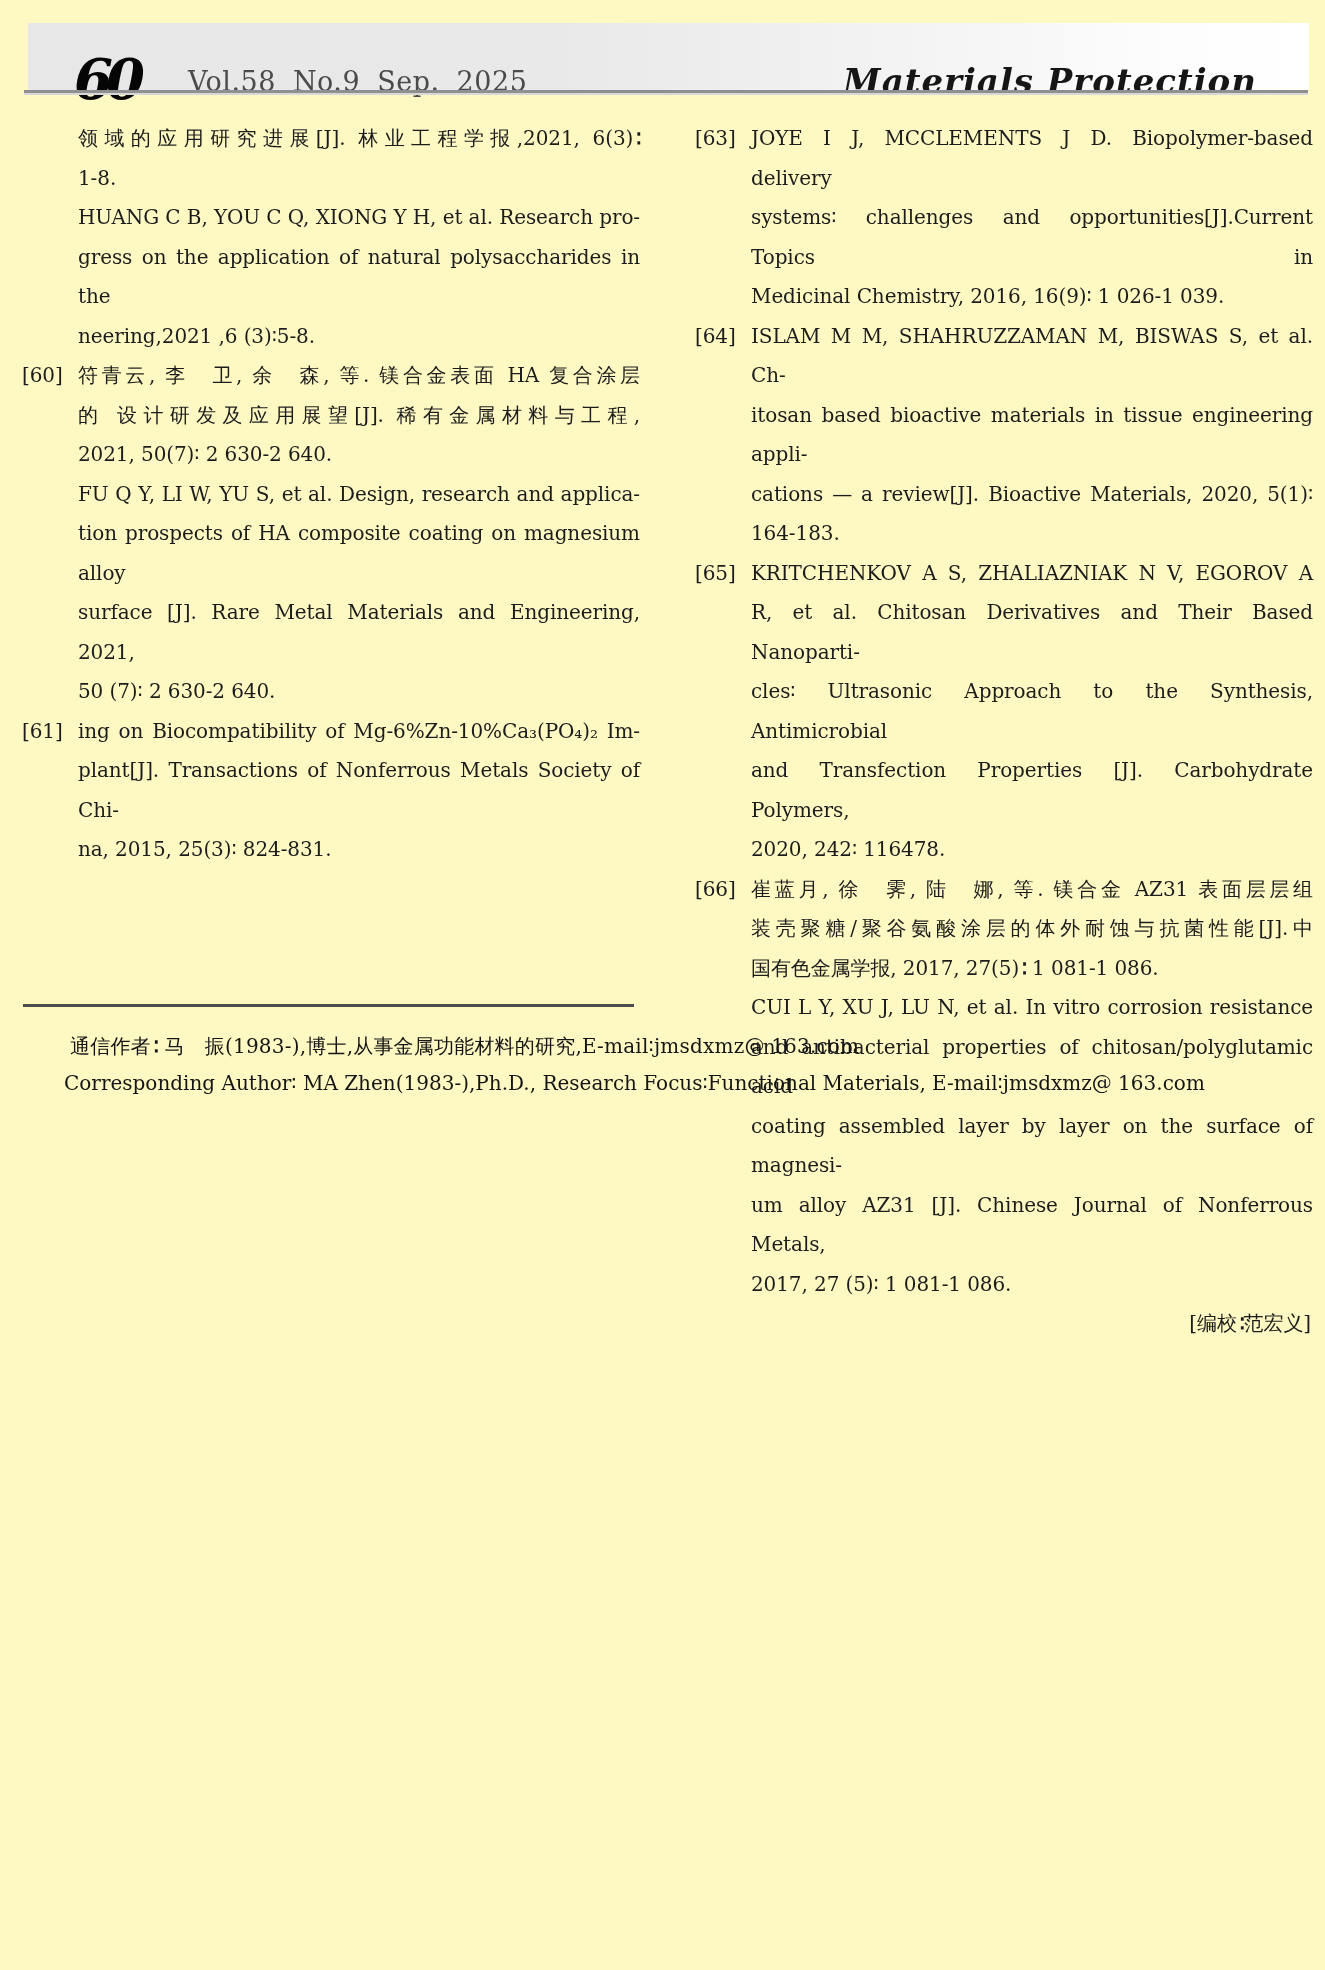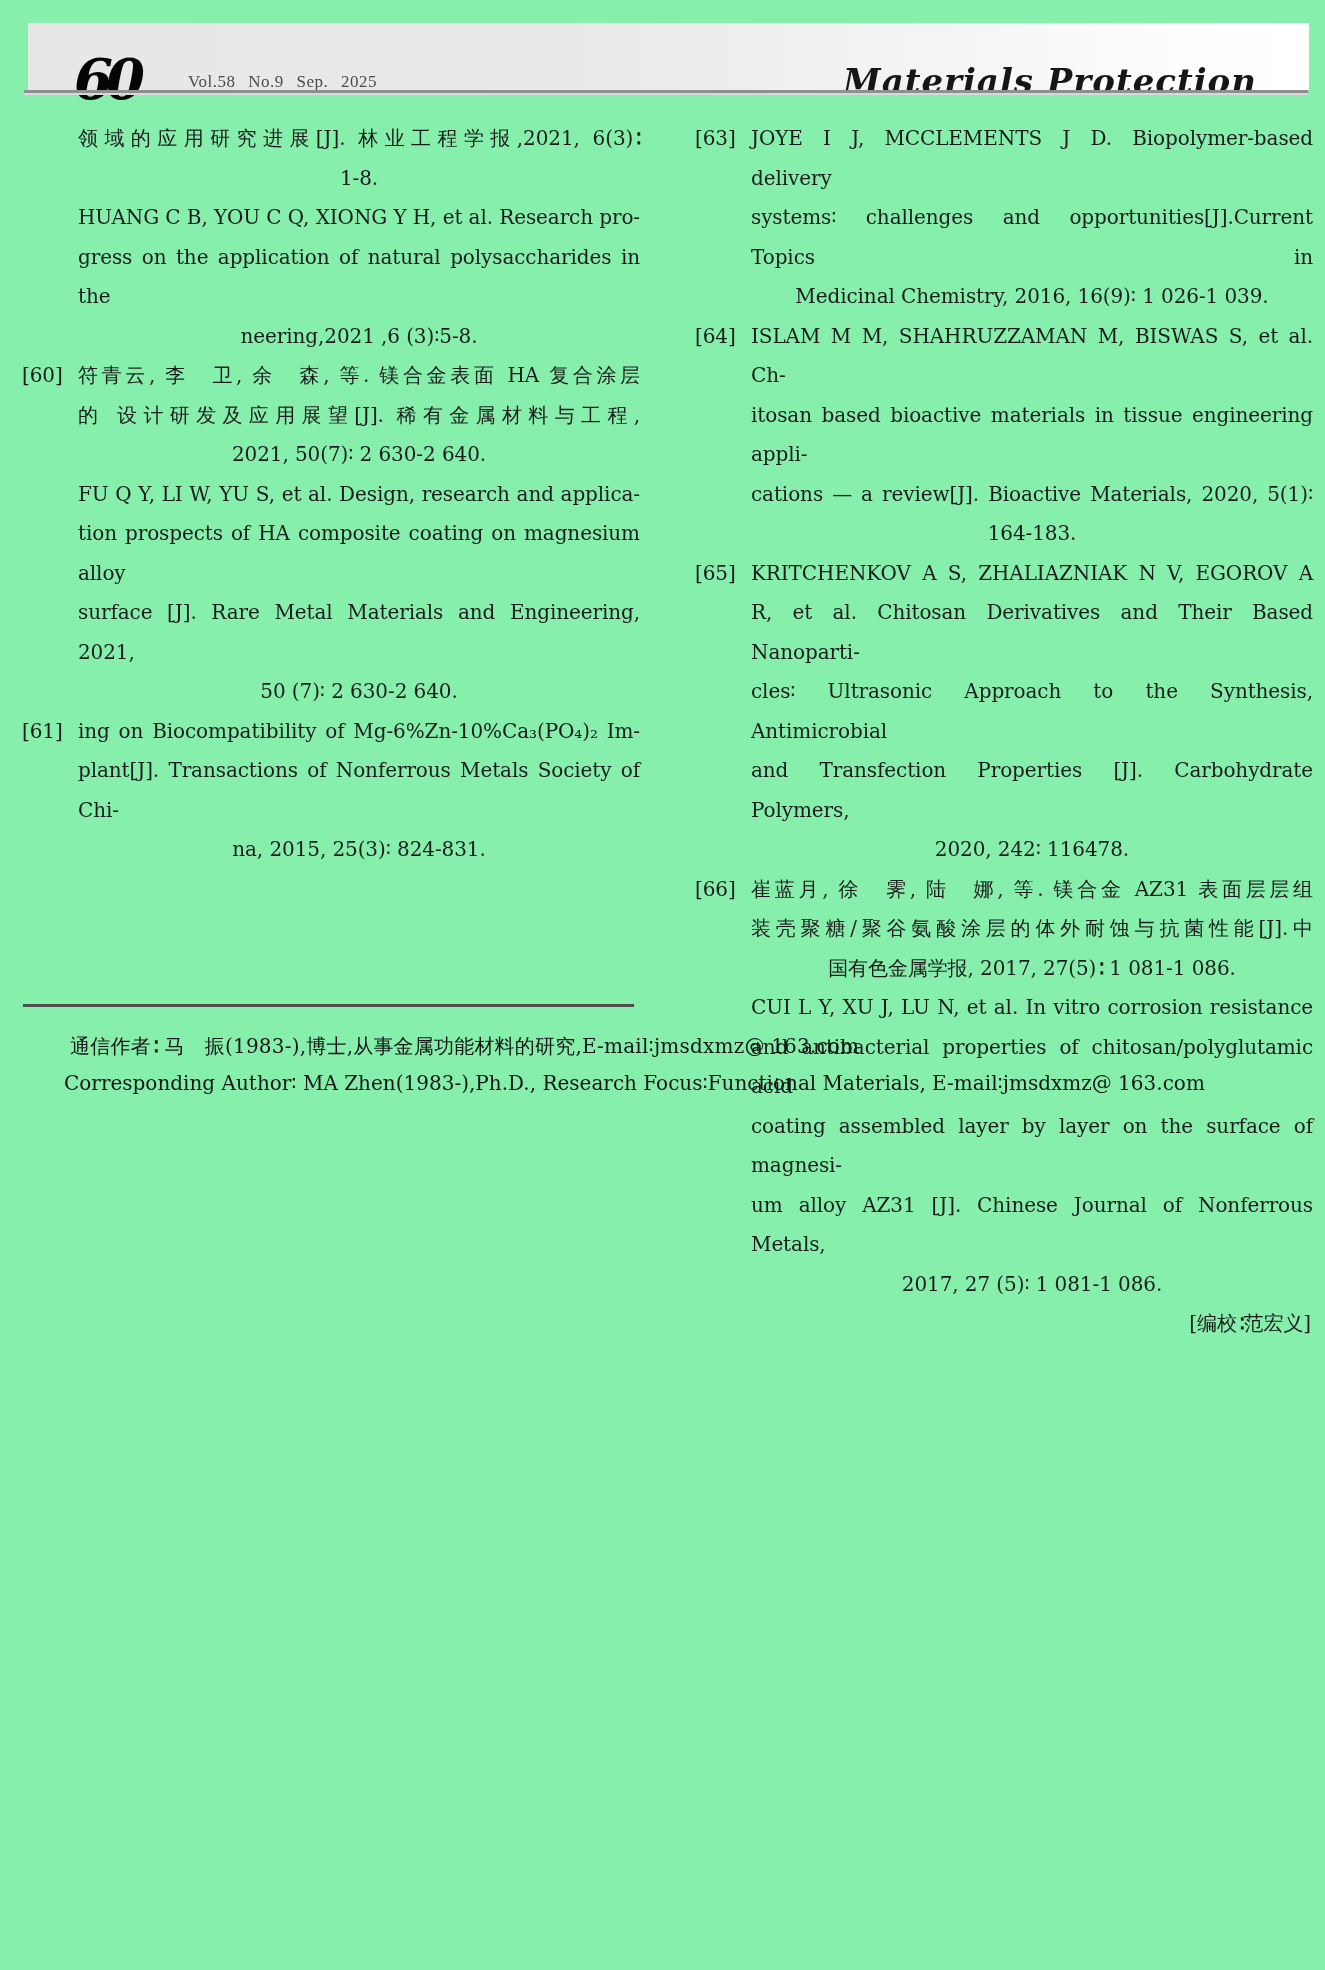--- a/index.html
+++ b/index.html
@@ -1,55 +1,55 @@
 <!DOCTYPE html>
 <html><head>
 <meta charset="utf-8">
 <style>
   html,body{margin:0;padding:0;background:#ffffff;}
   .page{
-    position:relative;width:1325px;height:1970px;background:#86efac;overflow:hidden;
+    position:relative;width:1325px;height:1970px;background:#fef9c3;overflow:hidden;
     font-family:"DejaVu Serif","Liberation Serif",serif;color:#1c1c1c;
   }
   
   .header-band{
     position:absolute;left:28px;right:16px;top:23px;height:67px;
     background:linear-gradient(90deg,#e7e7e7 0%,#e9e9e9 42%,#f3f3f3 68%,#fdfdfd 90%,#ffffff 100%);
   }
   .header-rule{
     position:absolute;left:24px;width:1284px;top:90px;height:3px;
     background:#8f8f8f;border-bottom:2px solid #d8d8d8;
   }
   .folio{
     position:absolute;left:46px;top:28px;
     font-size:56px;line-height:56px;font-weight:bold;font-style:italic;
     letter-spacing:-7px;color:#050505;
   }
   .issue{
     position:absolute;left:160px;top:45px;
-    font-size:17px;line-height:28px;color:#4b4b4b;word-spacing:8px;letter-spacing:0.5px;font-family:Liberation Serif, serif;
+    font-size:27px;line-height:28px;color:#4b4b4b;word-spacing:8px;letter-spacing:0.5px;
   }
   .journal{
     position:absolute;right:52px;top:38px;
     font-size:34px;line-height:40px;font-style:italic;font-weight:bold;
     letter-spacing:1px;color:#161616;
   }
   
   .col{
     position:absolute;top:119px;width:618px;
     font-size:20px;line-height:39.5px;letter-spacing:-0.1px;
   }
   .col-left{left:22px;}
   .col-right{left:695px;}
   .ref-block{position:relative;padding-left:56px;}
   .ref-num{
     position:absolute;left:0;top:0;width:52px;
     white-space:nowrap;
   }
-  .ref-line{white-space:normal;text-align:center;}
+  .ref-line{white-space:normal;}
   .ref-line.stretch{text-align:justify;text-align-last:justify;}
   .editor-note{text-align:right;padding-right:2px;}
   
   .foot-rule{
     position:absolute;left:23px;top:1004px;width:611px;height:3px;background:#4d4d4d;
   }
   .fn{position:absolute;font-size:20px;line-height:30px;white-space:nowrap;color:#151515;}
   .fn-zh{left:70px;top:1031px;letter-spacing:0.2px;}
   .fn-en{left:64px;top:1068px;}
 </style>

